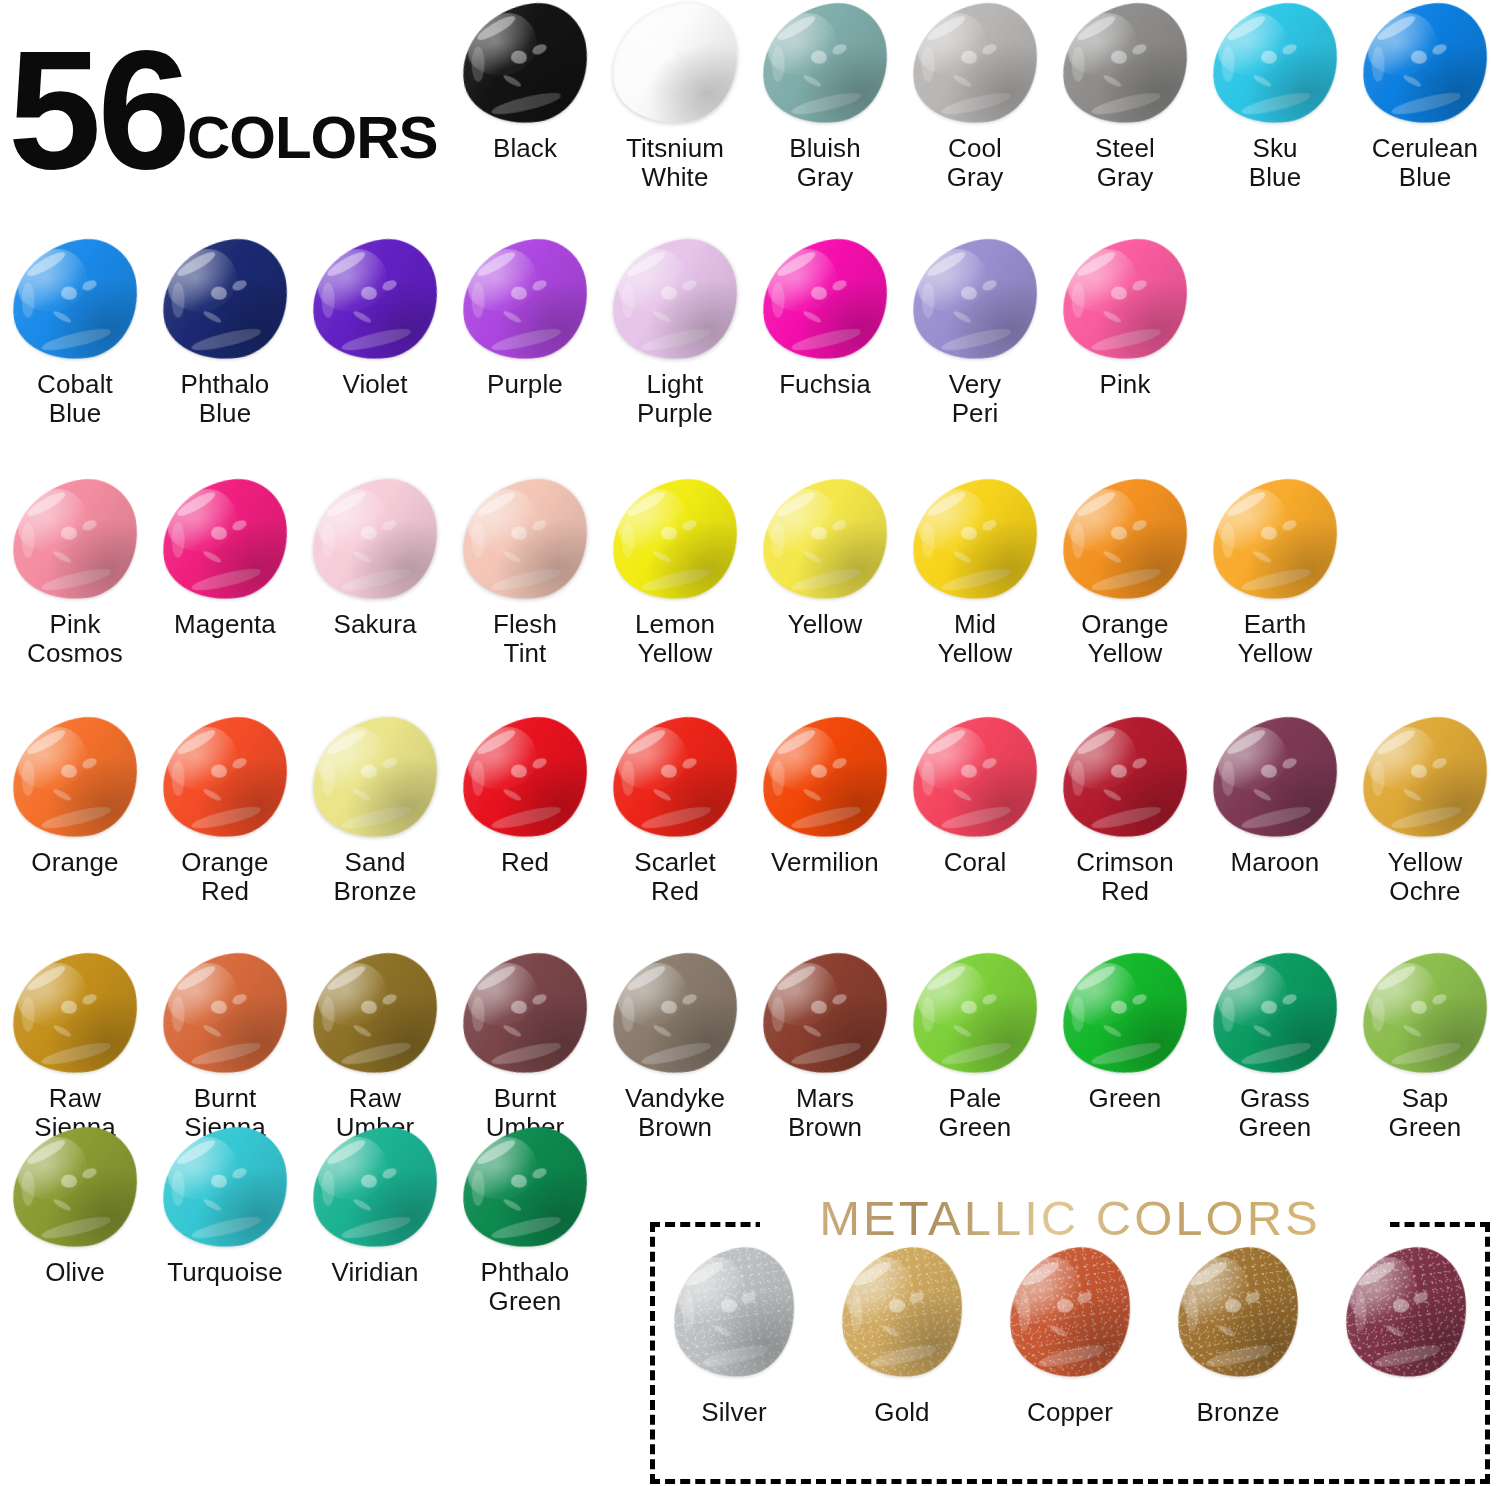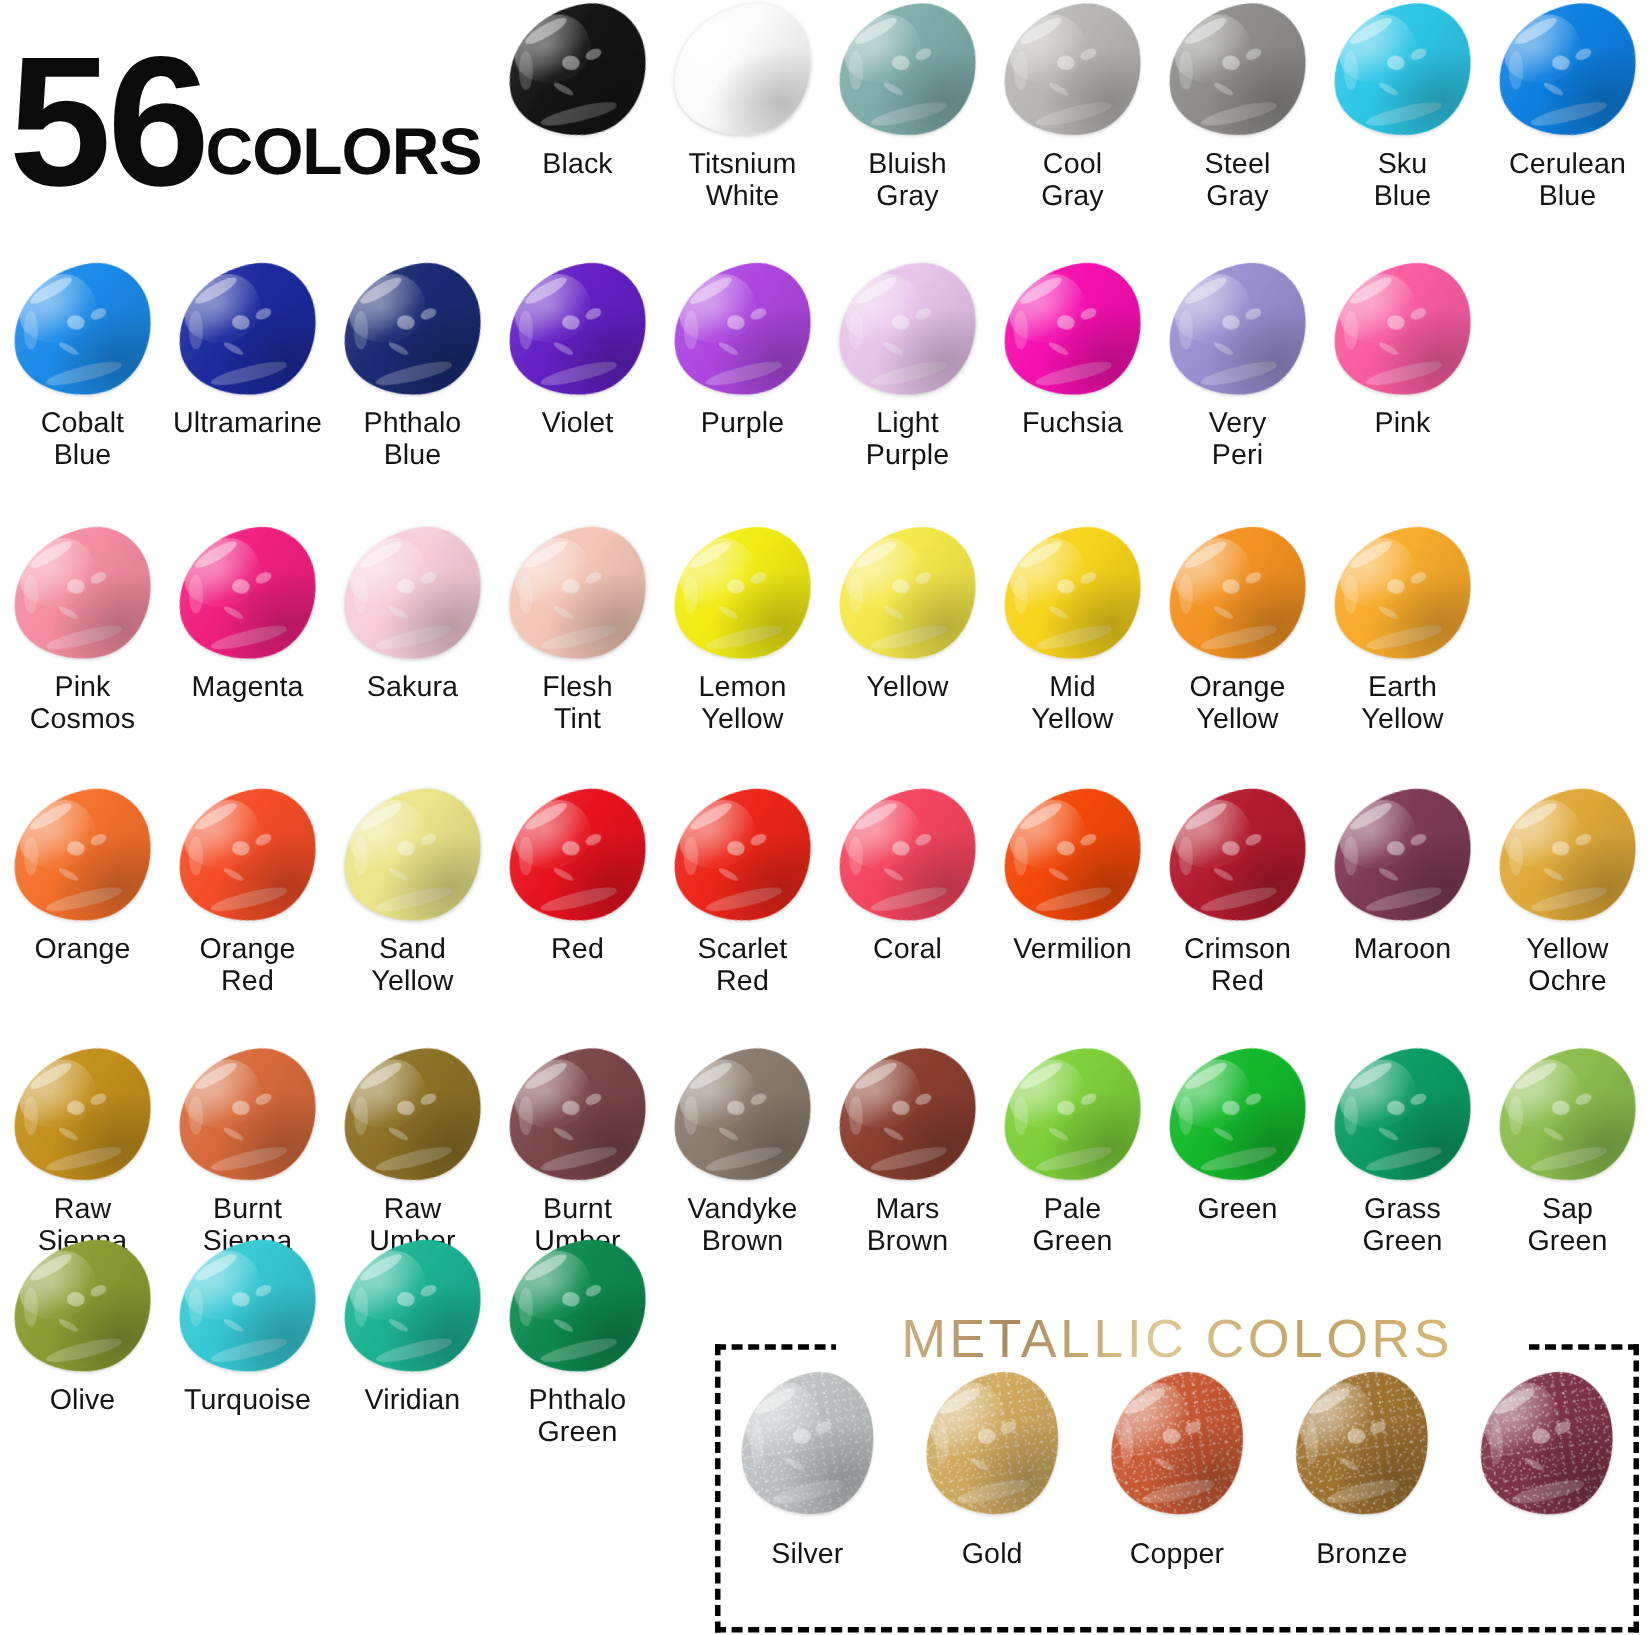--- a/index.html
+++ b/index.html
@@ -362,35 +362,20 @@
                 <i class="s5"></i>
                 <i class="s6"></i>
               </div>
             </div>
           </div>
           <div class="label">Cobalt
 Blue</div>
         </div>
         <div class="cell">
           <div class="blob-wrap">
-            <div class="blob" style="background: rgb(28, 42, 158);">
-              <div class="gloss">
-                <i class="s1"></i>
-                <i class="s2"></i>
-                <i class="s3"></i>
-                <i class="s4"></i>
-                <i class="s5"></i>
-                <i class="s6"></i>
-              </div>
-            </div>
-          </div>
-          <div class="label">Ultramarine</div>
-        </div>
-        <div class="cell">
-          <div class="blob-wrap">
             <div class="blob" style="background: rgb(27, 42, 114);">
               <div class="gloss">
                 <i class="s1"></i>
                 <i class="s2"></i>
                 <i class="s3"></i>
                 <i class="s4"></i>
                 <i class="s5"></i>
                 <i class="s6"></i>
               </div>
             </div>
@@ -673,21 +658,21 @@
                 <i class="s1"></i>
                 <i class="s2"></i>
                 <i class="s3"></i>
                 <i class="s4"></i>
                 <i class="s5"></i>
                 <i class="s6"></i>
               </div>
             </div>
           </div>
           <div class="label">Sand
-Yellow</div>
+Bronze</div>
         </div>
         <div class="cell">
           <div class="blob-wrap">
             <div class="blob" style="background: rgb(232, 18, 31);">
               <div class="gloss">
                 <i class="s1"></i>
                 <i class="s2"></i>
                 <i class="s3"></i>
                 <i class="s4"></i>
                 <i class="s5"></i>
@@ -708,47 +693,47 @@
                 <i class="s5"></i>
                 <i class="s6"></i>
               </div>
             </div>
           </div>
           <div class="label">Scarlet
 Red</div>
         </div>
         <div class="cell">
           <div class="blob-wrap">
+            <div class="blob" style="background: rgb(242, 72, 9);">
+              <div class="gloss">
+                <i class="s1"></i>
+                <i class="s2"></i>
+                <i class="s3"></i>
+                <i class="s4"></i>
+                <i class="s5"></i>
+                <i class="s6"></i>
+              </div>
+            </div>
+          </div>
+          <div class="label">Vermilion</div>
+        </div>
+        <div class="cell">
+          <div class="blob-wrap">
             <div class="blob" style="background: rgb(244, 69, 95);">
               <div class="gloss">
                 <i class="s1"></i>
                 <i class="s2"></i>
                 <i class="s3"></i>
                 <i class="s4"></i>
                 <i class="s5"></i>
                 <i class="s6"></i>
               </div>
             </div>
           </div>
           <div class="label">Coral</div>
-        </div>
-        <div class="cell">
-          <div class="blob-wrap">
-            <div class="blob" style="background: rgb(242, 72, 9);">
-              <div class="gloss">
-                <i class="s1"></i>
-                <i class="s2"></i>
-                <i class="s3"></i>
-                <i class="s4"></i>
-                <i class="s5"></i>
-                <i class="s6"></i>
-              </div>
-            </div>
-          </div>
-          <div class="label">Vermilion</div>
         </div>
         <div class="cell">
           <div class="blob-wrap">
             <div class="blob" style="background: rgb(179, 27, 46);">
               <div class="gloss">
                 <i class="s1"></i>
                 <i class="s2"></i>
                 <i class="s3"></i>
                 <i class="s4"></i>
                 <i class="s5"></i>

